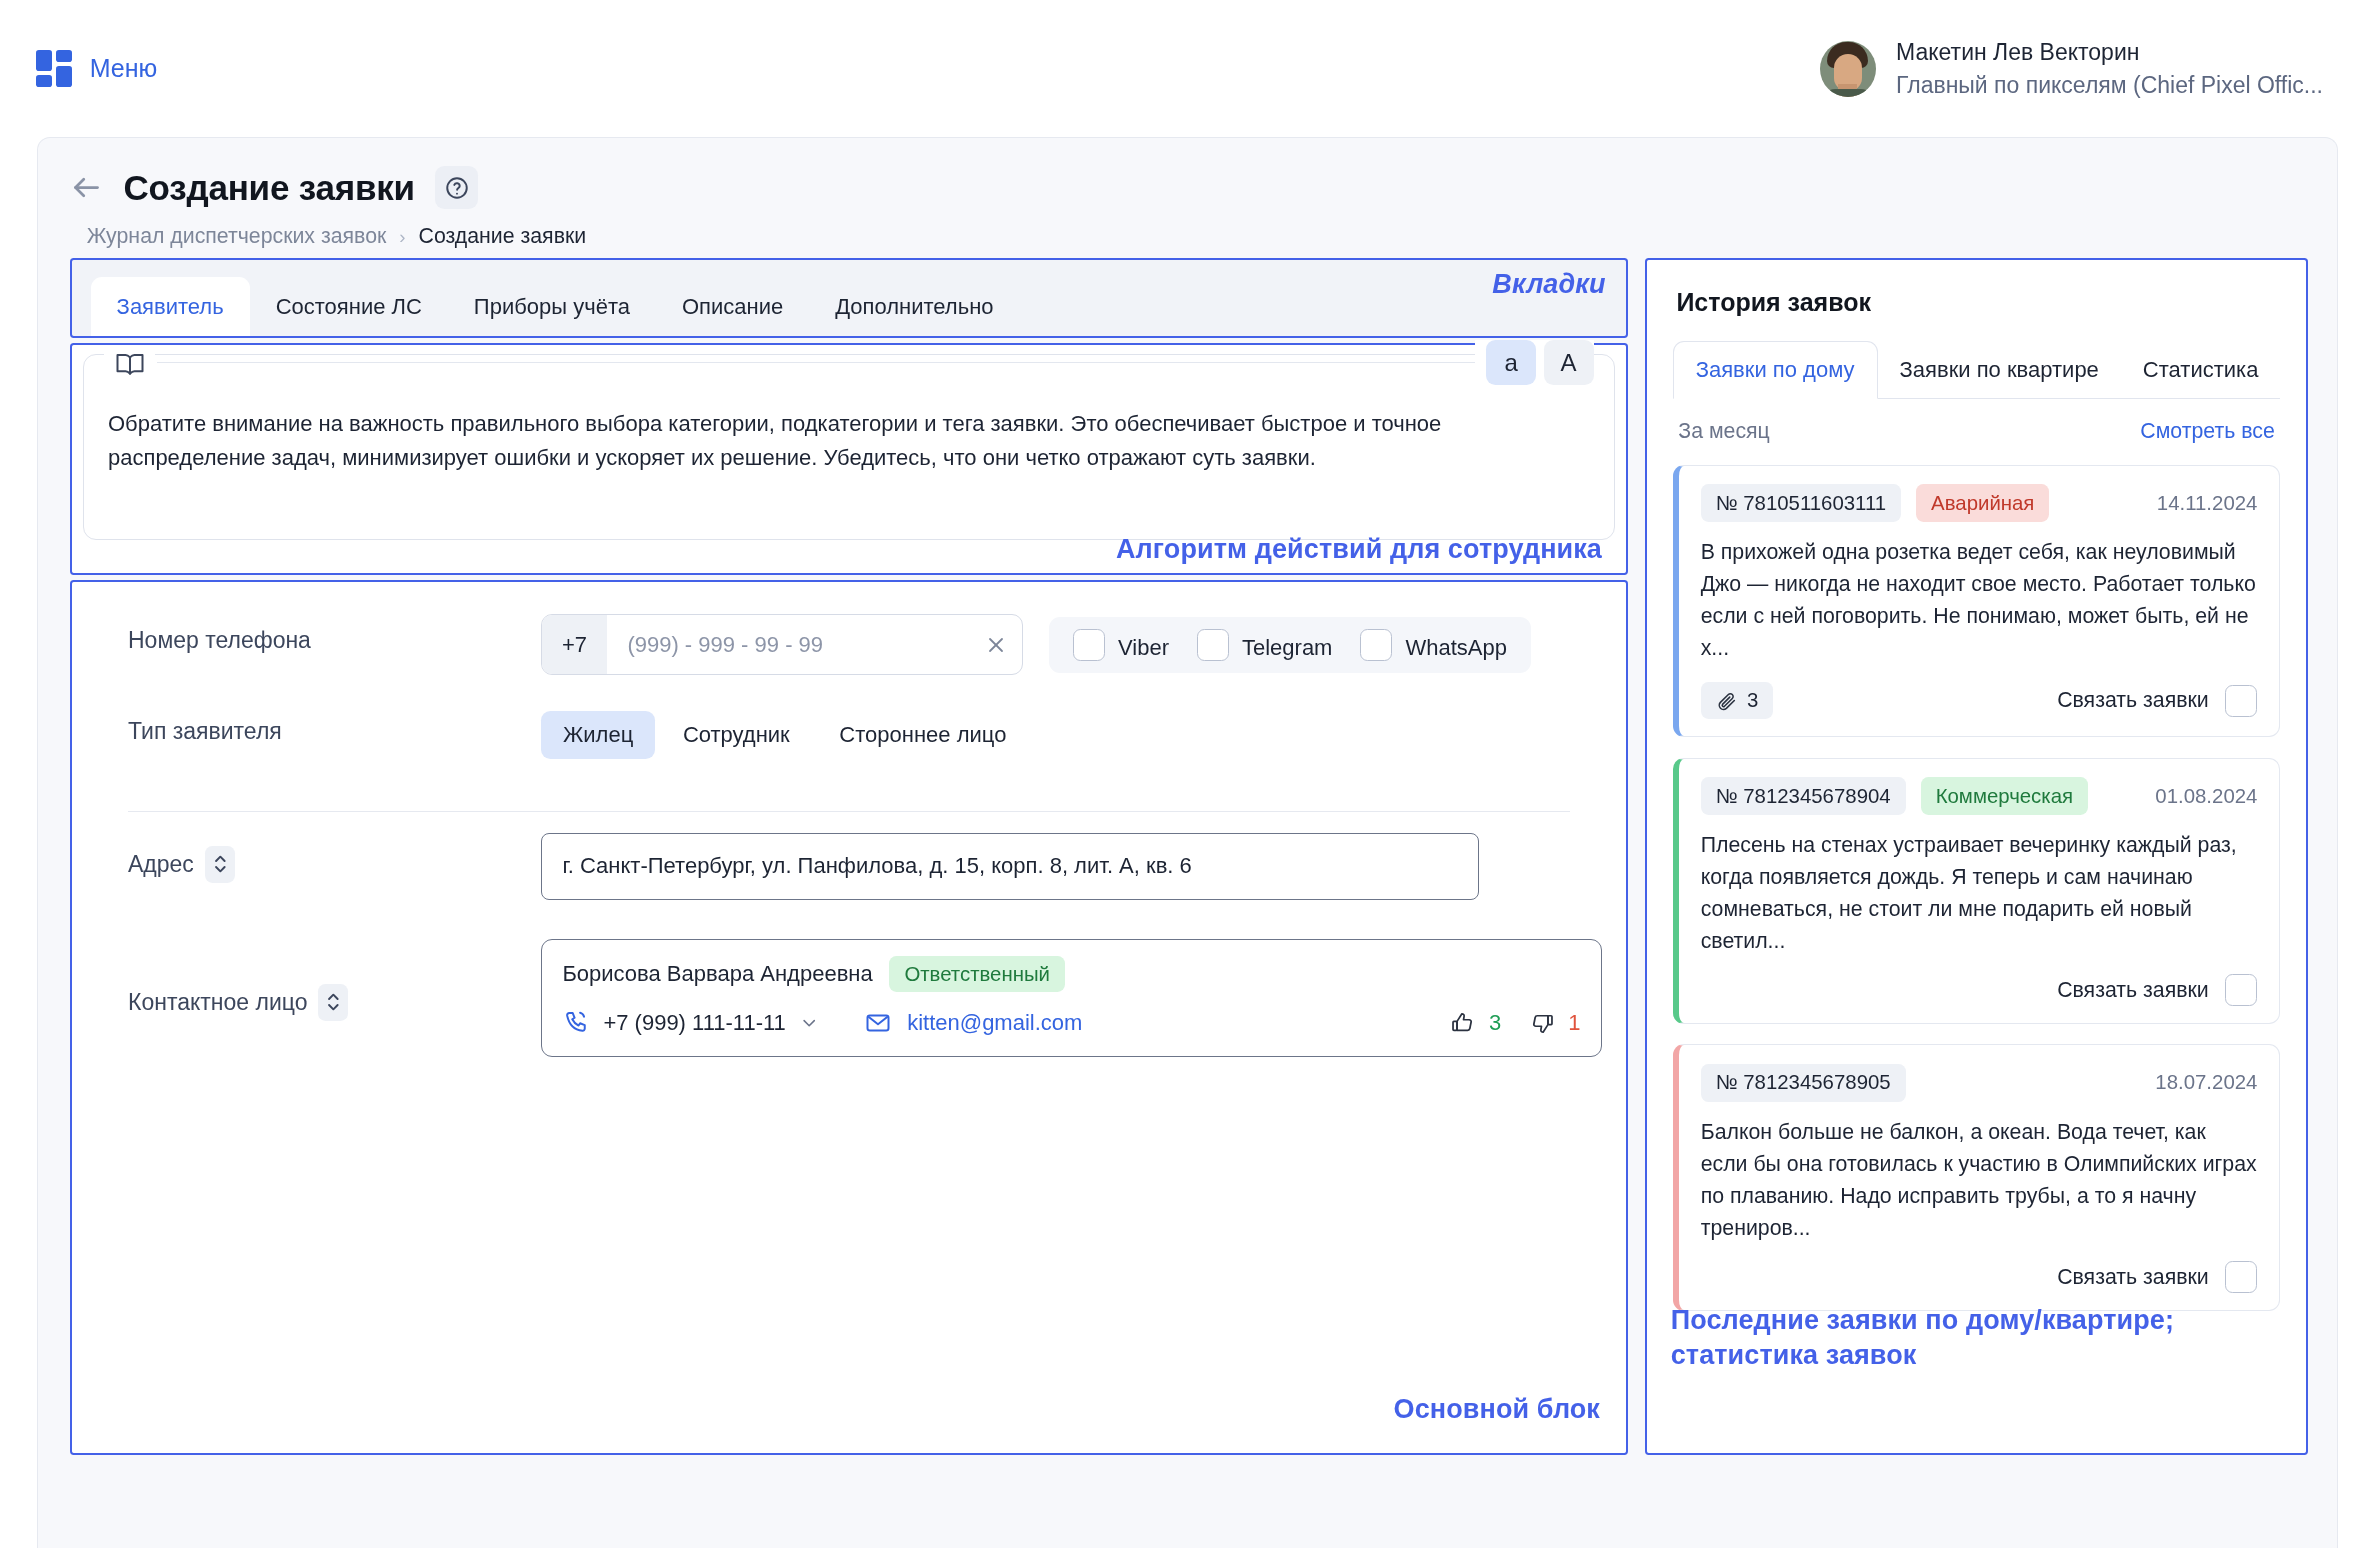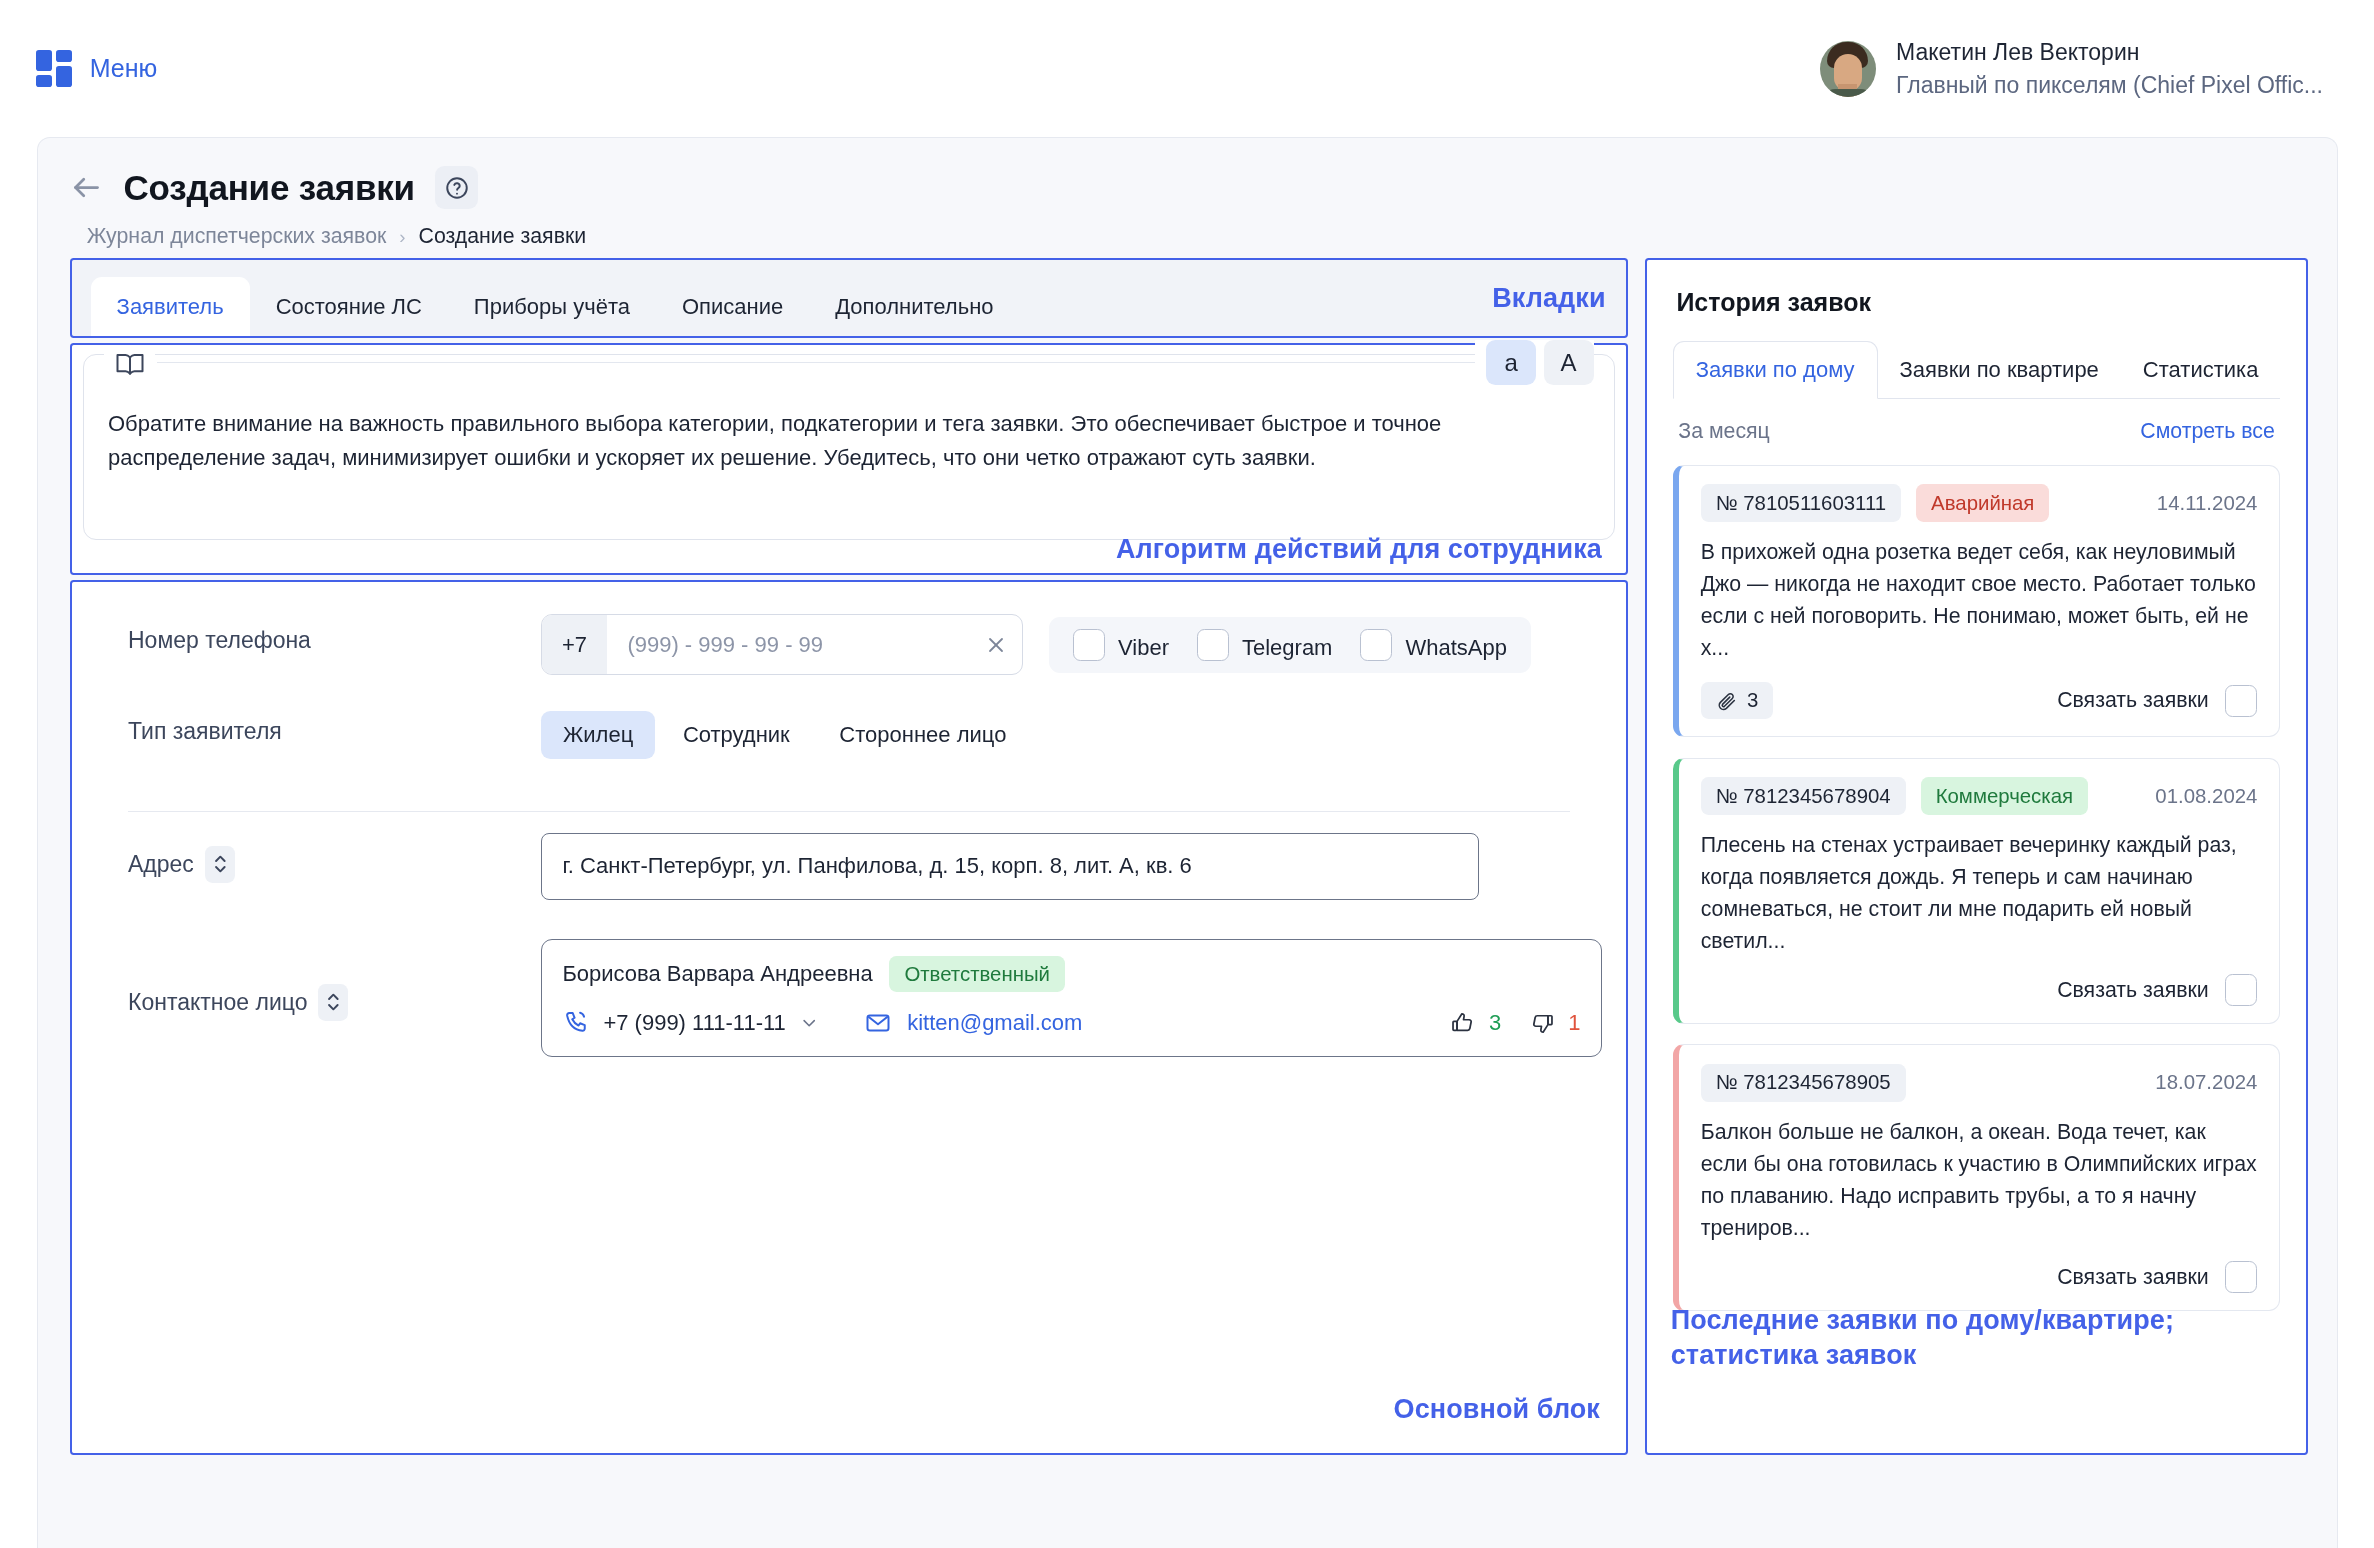--- a/index.html
+++ b/index.html
@@ -78,21 +78,21 @@
   }
 
   
   .tabs-frame { height:80px; background:#f1f3f8; }
   .tabs-row { display:flex; align-items:flex-end; height:100%; padding-left:18.6px; }
   .tab {
     font-size:22px; color:#1d2433; padding:16.7px 26px; cursor:pointer;
     border-radius:11px 11px 0 0; white-space:nowrap;
   }
   .tab.active { background:#ffffff; color:#3464e0; }
-  .tabs-anno-label { right:20.4px; top:21px; }
+  .tabs-anno-label { right:20.4px; top:7px;font-style:italic; }
 
   
   .info-frame { margin-top:4.6px; height:232px; background:#ffffff; padding:9.3px 11px 0 11px; }
   .info-card {
     position:relative; border:0.9px solid #dfe3ec; border-radius:13px;
     height:186px; padding:0 24px;
   }
   .info-card-top {
     position:absolute; left:0; right:0; top:-15px;
     display:flex; align-items:center; gap:0; padding:0 20.4px;

